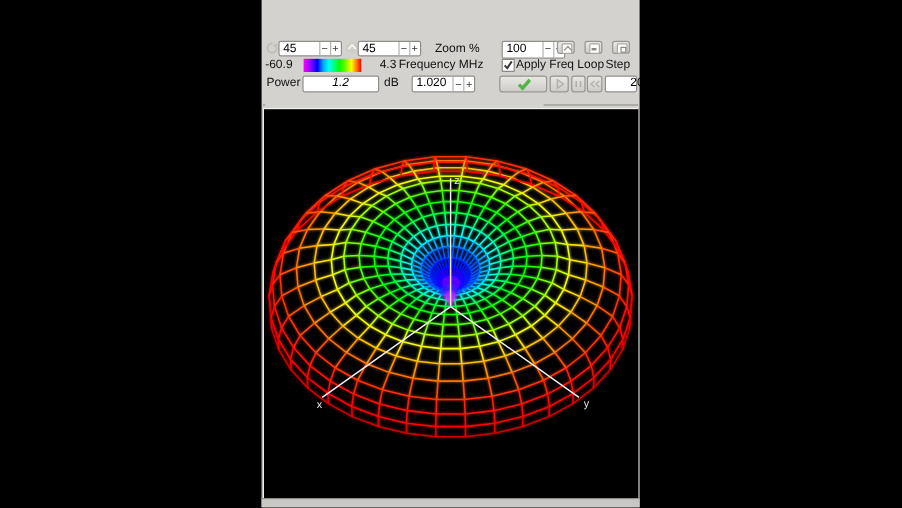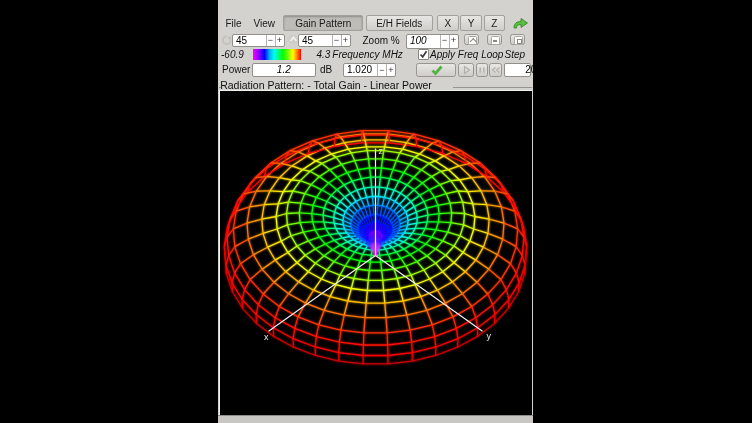--- a/index.html
+++ b/index.html
@@ -27,32 +27,20 @@
 .entry{background:#fff;border:1px solid #918f8a;border-radius:2px;box-sizing:border-box;
  font-size:10px;color:#000;}
 .spin{display:flex;}
 .spin .ebox{flex:1;padding-left:3px;line-height:11.5px;}
 .spin .sbtn{width:8px;border-left:1px solid #b5b3ae;text-align:center;font-size:9px;line-height:11px;color:#333;}
 .tbtn{background:linear-gradient(#e9e7e4,#cfcdc9);border:1px solid #98968f;border-radius:2.5px;box-sizing:border-box;}
 </style></head><body>
 <div id="win">
 
 
-  <div id="menubar" class="abs">
-    <div class="mlabel abs" style="left:7.5px;">File</div>
-    <div class="mlabel abs" style="left:35.5px;">View</div>
-    <div class="mbtn pressed abs" style="left:65.3px;width:80px;">Gain Pattern</div>
-    <div class="mbtn abs" style="left:147.5px;width:67.5px;">E/H Fields</div>
-    <div class="mbtn abs" style="left:219.2px;width:21.5px;">X</div>
-    <div class="mbtn abs" style="left:242.4px;width:21.5px;">Y</div>
-    <div class="mbtn abs" style="left:265.6px;width:21.5px;">Z</div>
-    <svg class="abs" style="left:294px;top:2px;" width="17" height="13" viewBox="0 0 17 13">
-      <path d="M2 11 C2 6, 5 4.5, 9 4.5 L9 1.5 L15.5 6 L9 10.5 L9 7.5 C6 7.5, 4.5 8.5, 4.5 11 Z" fill="#57c13e" stroke="#2e7d1f" stroke-width="0.8"></path>
-    </svg>
-  </div>
 
   <div class="abs" style="left:0;top:32px;width:100%;height:16px;">
     <svg class="abs" style="left:3px;top:1.5px" width="12" height="12" viewBox="0 0 12 12">
       <path d="M9.6 6.2 A3.9 3.9 0 1 1 6 2.3" fill="none" stroke="#c2c0bb" stroke-width="1.7"></path>
       <path d="M10.2 1.8 L10.2 6.4 L6.2 4.0 Z" fill="#c2c0bb"></path>
     </svg>
     <div class="entry spin abs" style="left:14px;top:1.5px;width:52.5px;height:13px;">
       <div class="ebox">45</div>
         <div class="sbtn">−</div>
         <div class="sbtn">+</div>
@@ -60,21 +48,21 @@
     <svg class="abs" style="left:69.5px;top:2px" width="11" height="11" viewBox="0 0 11 11">
       <circle cx="5.5" cy="5.5" r="5" fill="#cfcdc8"></circle>
       <path d="M2.5 7 L5.5 3.5 L8.5 7" fill="none" stroke="#f5f4f2" stroke-width="1.5"></path>
     </svg>
     <div class="entry spin abs" style="left:80px;top:1.5px;width:52.5px;height:13px;">
       <div class="ebox">45</div>
         <div class="sbtn">−</div>
         <div class="sbtn">+</div>
     </div>
     <div class="lbl abs" style="left:144.5px;top:2.5px;">Zoom %</div>
-    <div class="entry spin abs" style="left:188px;top:1.5px;width:52.5px;height:15px;font-style:italic;">
+    <div class="entry spin abs" style="left:200px;top:1.5px;width:52.5px;height:15px;">
       <div class="ebox">100</div>
         <div class="sbtn">−</div>
         <div class="sbtn">+</div>
     </div>
     <div class="tbtn abs" style="left:245.8px;top:1.8px;width:15.4px;height:11.5px;">
         <div class="abs" style="left:3.6px;top:1.6px;width:6.5px;height:6.8px;background:#fdfdfd;border:1px solid #aaa8a2;border-radius:1.5px;">
           <div class="abs" style="left:1.5px;top:1.5px;width:3.5px;height:3.5px;border-top:1.6px solid #8a8880;border-left:1.6px solid #8a8880;transform:rotate(45deg);"></div>
         </div>
       </div>
     <div class="tbtn abs" style="left:268.7px;top:1.8px;width:15.4px;height:11.5px;">
@@ -82,21 +70,21 @@
           <div class="abs" style="left:1.2px;top:2.7px;width:4px;height:1.6px;background:#8a8880;"></div>
         </div>
       </div>
     <div class="tbtn abs" style="left:291.9px;top:1.8px;width:15.4px;height:11.5px;">
         <div class="abs" style="left:3.6px;top:1.6px;width:6.5px;height:6.8px;background:#fdfdfd;border:1px solid #aaa8a2;border-radius:1.5px;">
           <div class="abs" style="left:1.4px;top:1.4px;width:3px;height:3px;border:1px solid #8a8880;"></div>
         </div>
       </div>
   </div>
 
-  <div class="abs" style="left:0;top:48px;width:100%;height:13px;font-style:italic;">
+  <div class="abs" style="left:0;top:48px;width:100%;height:13px;">
     <div class="lbl abs" style="left:3px;top:1px;">-60.9</div>
     <div class="abs" style="left:34.5px;top:0.5px;width:48px;height:11.5px;
       background:linear-gradient(90deg,#ff00ff,#a000ff 10%,#0000ff 24%,#00aaff 34%,#00ffee 44%,#00ff66 55%,#00ff00 62%,#66ff00 72%,#ccff00 79%,#ffff00 83%,#ff9900 90%,#ff2a00 97%,#ff0000);"></div>
     <div class="lbl abs" style="left:98.4px;top:1px;">4.3</div>
     <div class="lbl abs" style="left:114.3px;top:1px;">Frequency MHz</div>
     <div class="abs" style="left:200px;top:1px;width:9px;height:9px;background:#fff;border:1px solid #8a8880;border-radius:1px;">
       <svg width="9" height="9" viewBox="0 0 9 9">
           <path d="M1.5 4.5 L3.7 6.8 L7.5 1.2" fill="none" stroke="#3a3a3a" stroke-width="1.7"></path>
         </svg>
     </div>
@@ -131,21 +119,20 @@
     <div class="tbtn abs" style="left:271px;top:1.5px;width:12.9px;height:14px;">
       <svg width="12" height="12" viewBox="0 0 12 12">
           <path d="M5.5 3.5 L2.5 6 L5.5 8.5 M9.5 3.5 L6.5 6 L9.5 8.5" fill="none" stroke="#b2b0ab" stroke-width="1.1"></path>
         </svg>
     </div>
     <div class="entry abs" style="left:286.2px;top:1.5px;width:26.8px;height:14px;text-align:center;line-height:12.5px;padding-left:20px;">20</div>
   </div>
 
   <div class="abs" style="left:0;top:78px;width:100%;height:12px;">
     <div class="abs" style="left:0.5px;top:8.5px;width:2px;height:1px;background:#96948e;"></div>
-    <div class="lbl abs" style="left:2.2px;top:0.5px;font-size:10.5px;">Radiation Pattern: - Total Gain - Linear Power</div>
     <div class="abs" style="left:235px;top:8.5px;width:78.5px;height:1px;background:#96948e;"></div>
   </div>
 
   <div class="abs" style="left:1px;top:90px;width:312.8px;height:325.3px;background:#000;
     border-left:1px solid #f0f0f0;border-top:1px solid #f0f0f0;box-sizing:border-box;">
     <div class="abs" style="left:0px;top:1px;width:313px;height:324px;">
         <svg width="313" height="324" viewBox="0 0 313 324" style="position:absolute;left:0;top:0">
 <defs>
             <filter id="gl" x="-8%" y="-8%" width="116%" height="116%">
               <feGaussianBlur stdDeviation="1.15"></feGaussianBlur>

